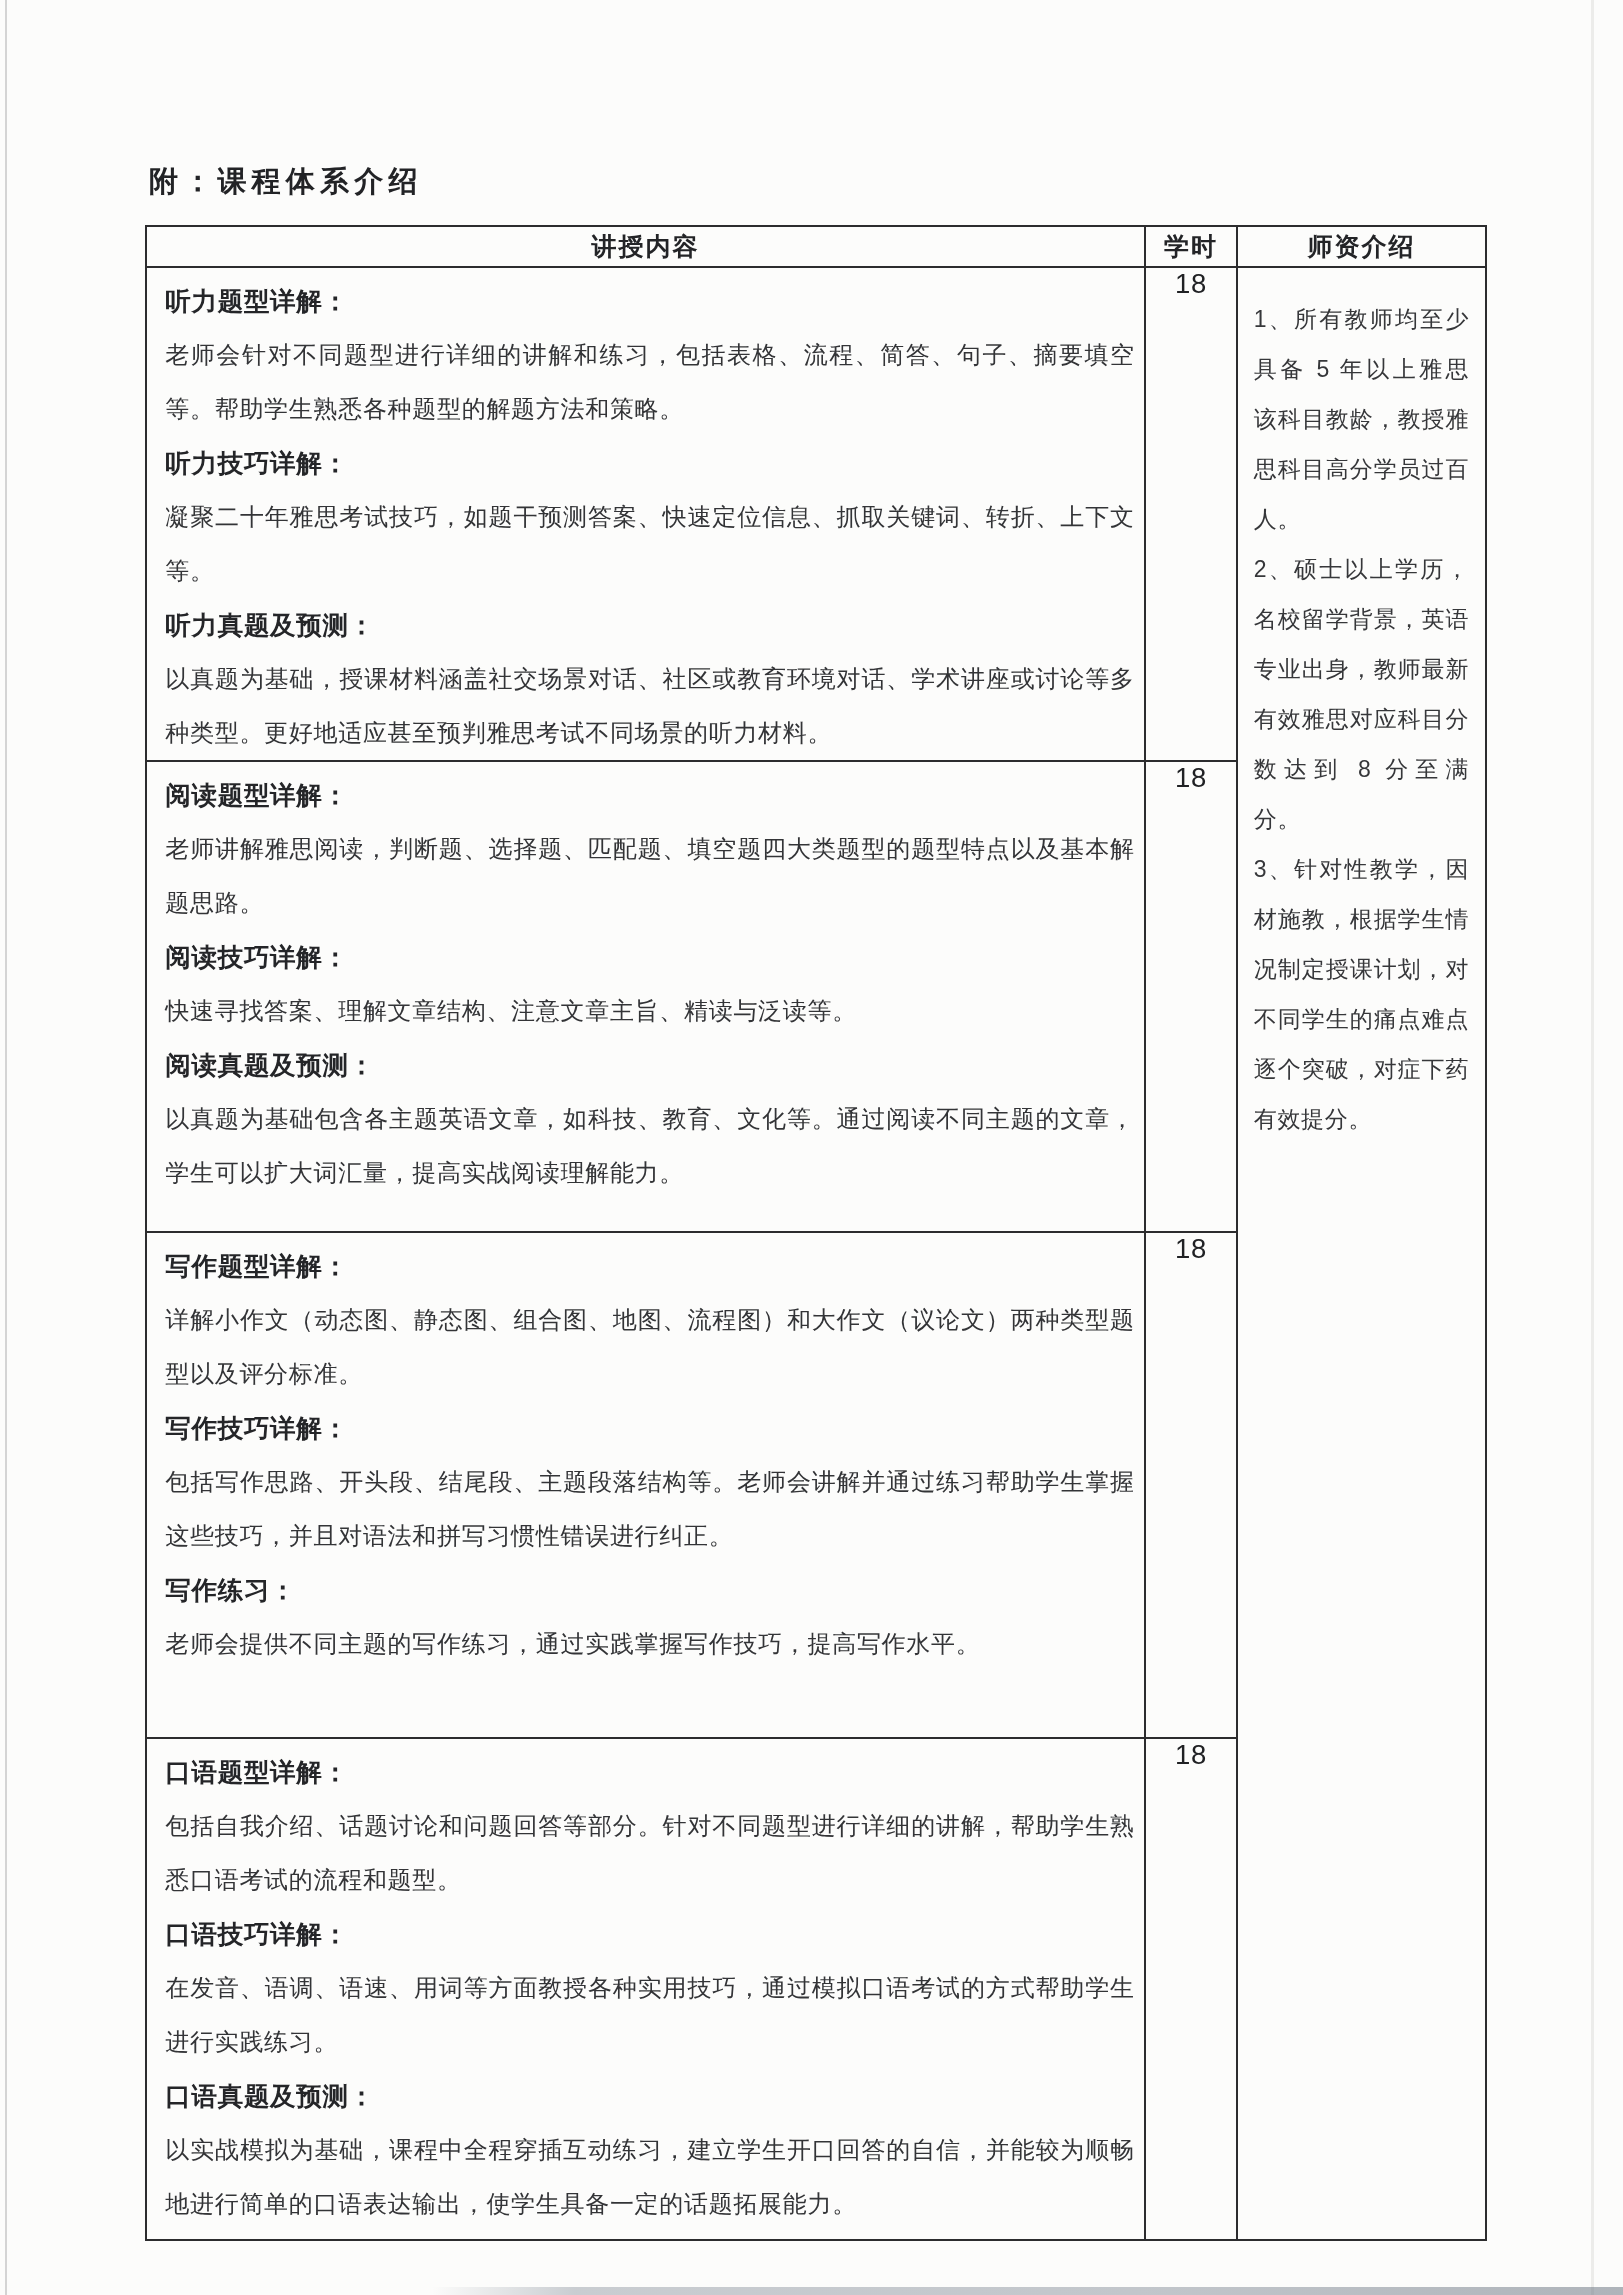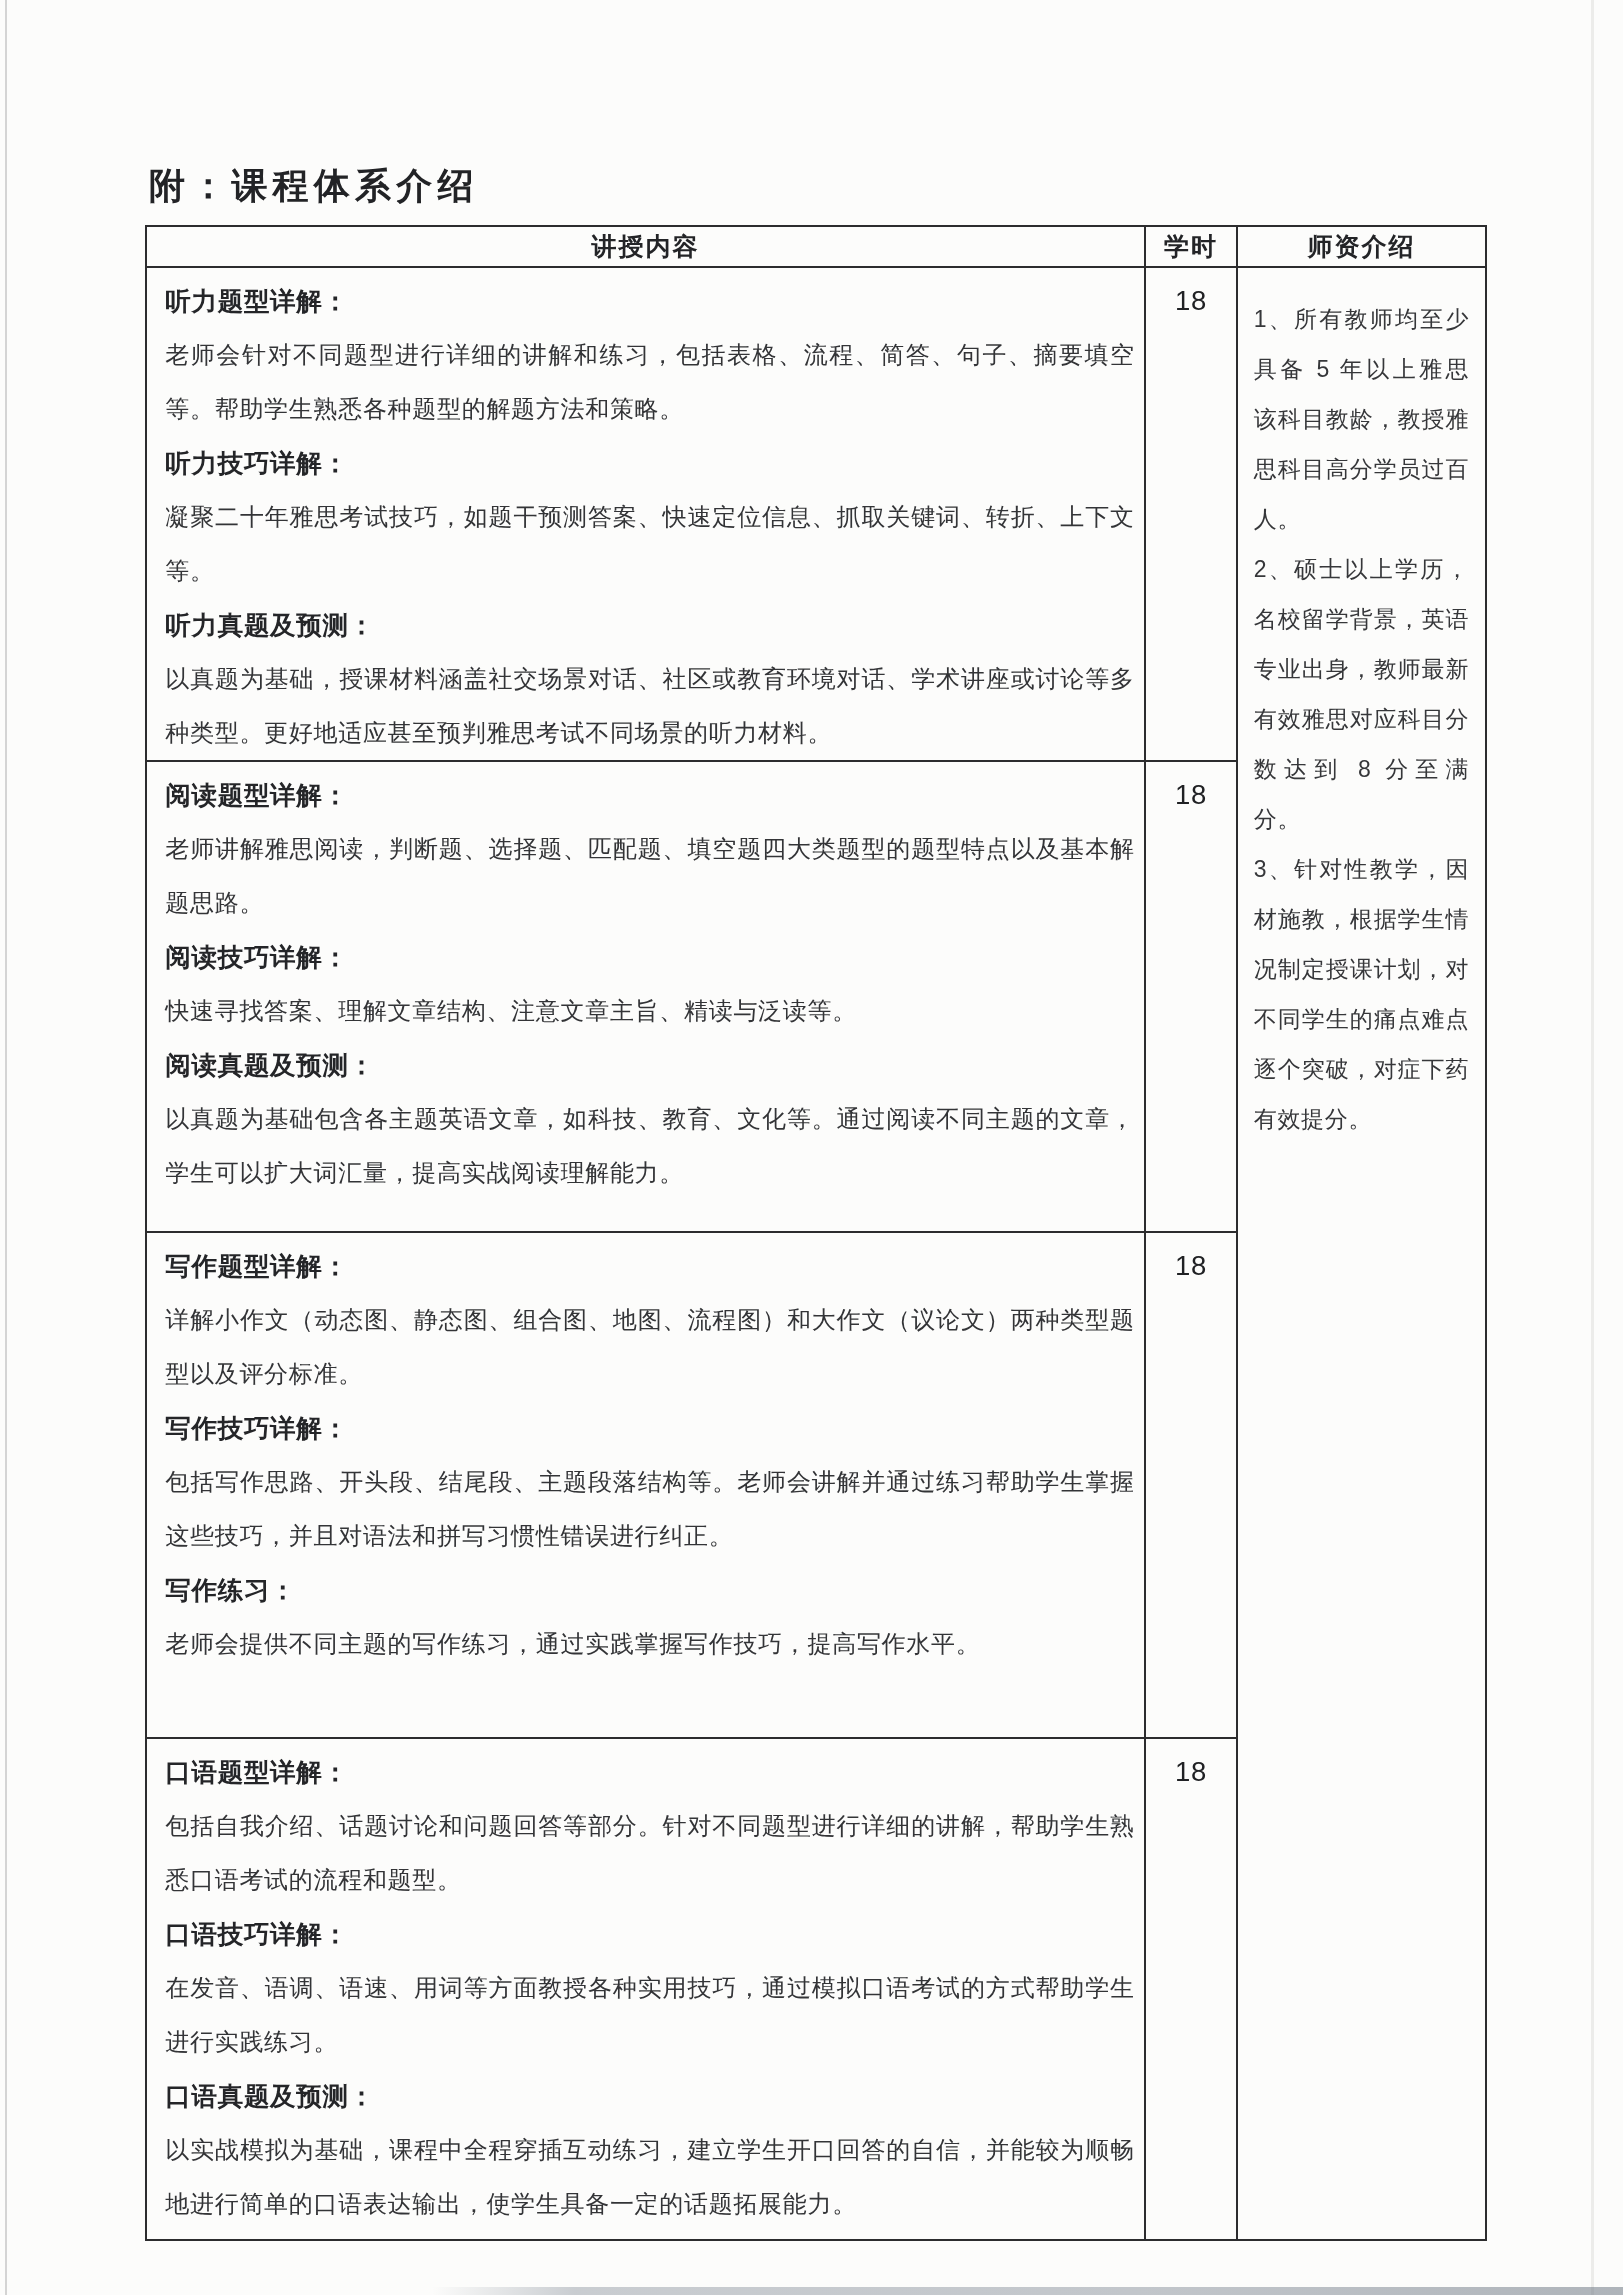--- a/index.html
+++ b/index.html
@@ -35,21 +35,21 @@
     background: linear-gradient(to right,
       rgba(125,134,146,0) 0%,
       rgba(125,134,146,0.40) 12%,
       rgba(125,134,146,0.46) 60%,
       rgba(110,120,132,0.55) 100%);
   }
   .doc-title {
     position: absolute;
     left: 149px;
     top: 162px;
-    font-size: 36px;
+    font-size: 29px;
     font-weight: 700;
     letter-spacing: 5.2px;
     color: #222326;
   }
   table.course-table {
     position: absolute;
     left: 145px;
     top: 225px;
     width: 1339px;
     border-collapse: collapse;
@@ -92,21 +92,20 @@
   .blk-p {
     font-size: 24px;
     line-height: 54px;
     letter-spacing: 0.7px;
     text-align: justify;
     text-align-last: left;
     color: #333437;
   }
   td.cell-hours {
     text-align: center;
-    padding-top: 17px;
     font-size: 27.5px;
     color: #202124;
     letter-spacing: 0.7px;
   }
   td.cell-teachers {
     padding: 26px 15.7px 0 15.7px;
   }
   .teacher-p {
     margin: 0;
     font-size: 23px;

